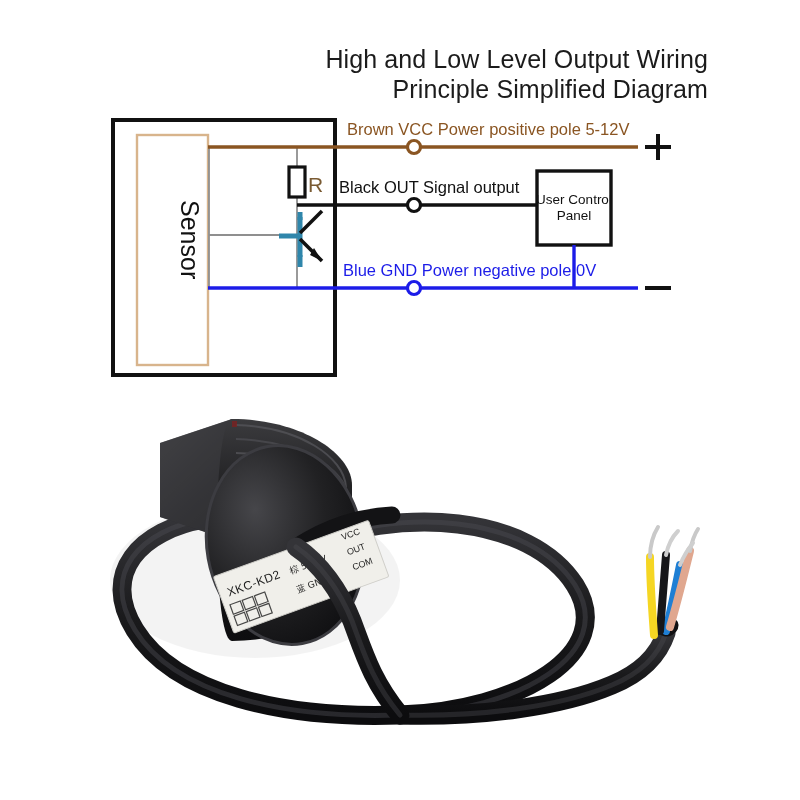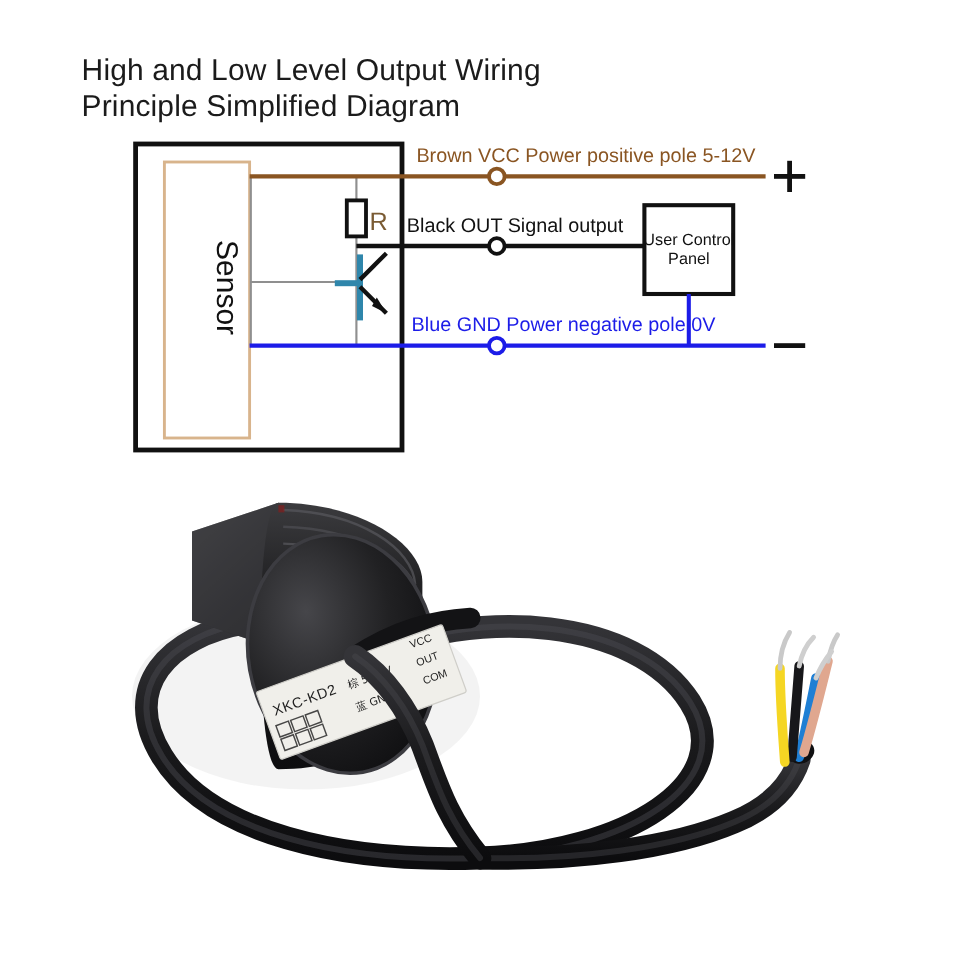--- a/index.html
+++ b/index.html
@@ -8,21 +8,21 @@
     width:800px;height:800px;position:relative;overflow:hidden;
     font-family:"Liberation Sans","DejaVu Sans",sans-serif;
     color:#1a1a1a;
   }
   #page{position:absolute;left:0;top:0;width:800px;height:800px;background:#fff;}
 
   
   .title{
     position:absolute;left:68px;top:44px;width:640px;
     font-size:25px;line-height:30px;font-weight:400;color:#1b1b1b;
-    letter-spacing:.1px;white-space:pre-line;
+    letter-spacing:.1px;white-space:pre-line;text-align:right;
   }
 
   
   .diagram{position:absolute;left:0;top:105px;width:800px;height:290px;}
   .diagram svg{display:block;}
 
   
   .photo{position:absolute;left:0;top:395px;width:800px;height:405px;}
   .photo svg{display:block;}
 </style>

